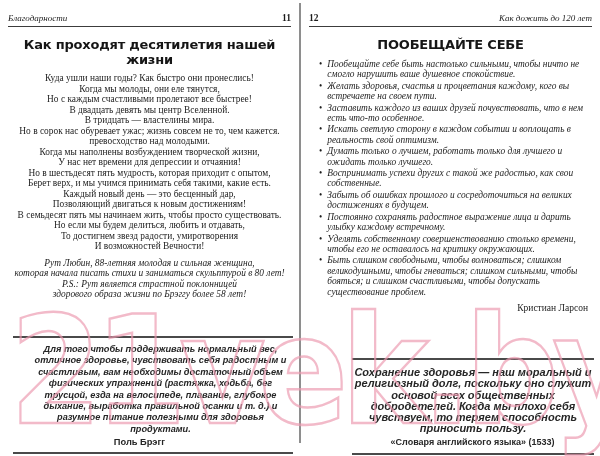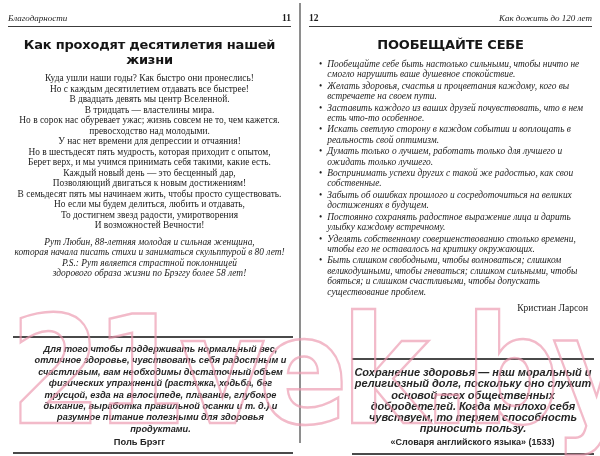--- a/index.html
+++ b/index.html
@@ -71,25 +71,27 @@
 <body>
 
 <div class="page page-left">
   <div class="running-head">
     <span class="rh-title">Благодарности</span>
     <span class="rh-num">11</span>
   </div>
   <div class="chapter-heading">Как проходят десятилетия нашей жизни</div>
   <div class="poem">
     <div class="poem-line">Куда ушли наши годы? Как быстро они пронеслись!</div>
-    <div class="poem-line">Но с каждым десятилетием отдавать все быстрее!</div>
+    <div class="poem-line">Когда мы молоды, они еле тянутся,</div>
+    <div class="poem-line">Но с каждым счастливыми пролетают все быстрее!</div>
     <div class="poem-line">В двадцать девять мы центр Вселенной.</div>
     <div class="poem-line">В тридцать — властелины мира.</div>
     <div class="poem-line">Но в сорок нас обуревает ужас; жизнь совсем не то, чем кажется.</div>
     <div class="poem-line">превосходство над молодыми.</div>
+    <div class="poem-line">Когда мы наполнены возбуждением творческой жизни,</div>
     <div class="poem-line">У нас нет времени для депрессии и отчаяния!</div>
     <div class="poem-line">Но в шестьдесят пять мудрость, которая приходит с опытом,</div>
     <div class="poem-line">Берет верх, и мы учимся принимать себя такими, какие есть.</div>
     <div class="poem-line">Каждый новый день — это бесценный дар,</div>
     <div class="poem-line">Позволяющий двигаться к новым достижениям!</div>
     <div class="poem-line">В семьдесят пять мы начинаем жить, чтобы просто существовать.</div>
     <div class="poem-line">Но если мы будем делиться, любить и отдавать,</div>
     <div class="poem-line">То достигнем звезд радости, умиротворения</div>
     <div class="poem-line">И возможностей Вечности!</div>
   </div>

